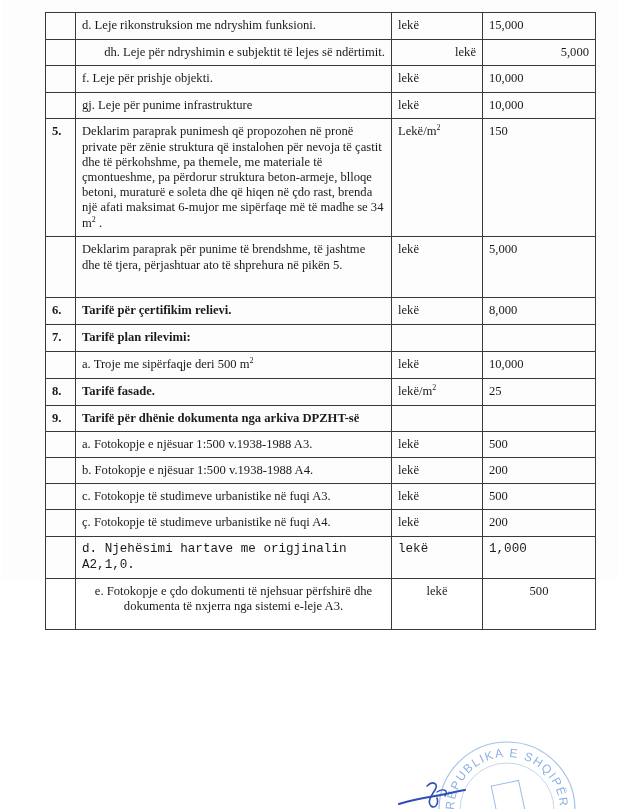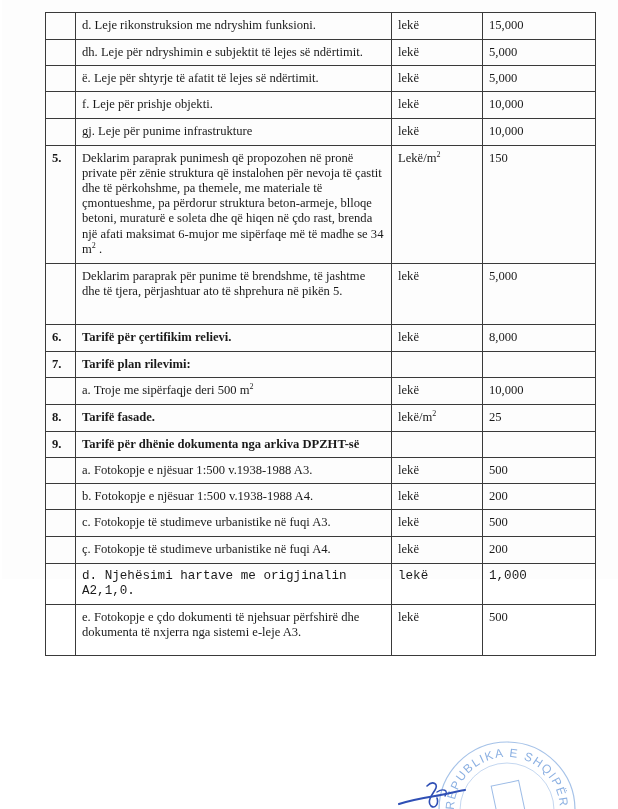--- a/index.html
+++ b/index.html
@@ -69,29 +69,23 @@
         <col class="c-unit">
         <col class="c-val">
     </colgroup>
     <tbody id="fee-body">
         <tr style="height: 27px;">
           <td class="num"></td>
           <td class="desc"><span>d. Leje rikonstruksion me ndryshim funksioni.</span></td>
           <td><span>lekë</span></td>
           <td>15,000</td>
         </tr>
-        <tr style="height: 25px;">
+        <tr style="height: 25px; text-align: right;">
           <td class="num"></td>
           <td class="desc"><span>dh. Leje për ndryshimin e subjektit të lejes së ndërtimit.</span></td>
-          <td><span>lekë</span></td>
-          <td>5,000</td>
-        </tr>
-        <tr style="height: 26px;">
-          <td class="num"></td>
-          <td class="desc"><span>ë. Leje për shtyrje të afatit të lejes së ndërtimit.</span></td>
           <td><span>lekë</span></td>
           <td>5,000</td>
         </tr>
         <tr style="height: 27px;">
           <td class="num"></td>
           <td class="desc"><span>f. Leje për prishje objekti.</span></td>
           <td><span>lekë</span></td>
           <td>10,000</td>
         </tr>
         <tr style="height: 26px;">
@@ -165,21 +159,21 @@
           <td class="desc"><span>ç. Fotokopje të studimeve urbanistike në fuqi A4.</span></td>
           <td><span>lekë</span></td>
           <td>200</td>
         </tr>
         <tr style="height: 26px; font-family: Liberation Mono, monospace;">
           <td class="num"></td>
           <td class="desc"><span>d. Njehësimi hartave me origjinalin A2,1,0.</span></td>
           <td><span>lekë</span></td>
           <td>1,000</td>
         </tr>
-        <tr style="height: 51px;">
+        <tr style="height: 51px; text-align: center;">
           <td class="num"></td>
           <td class="desc"><span>e. Fotokopje e çdo dokumenti të njehsuar përfshirë dhe dokumenta të nxjerra nga sistemi e-leje A3.</span></td>
           <td><span>lekë</span></td>
           <td>500</td>
         </tr>
       </tbody>
   </table>
 
   <svg class="stamp" viewBox="0 0 150 150">
     <defs>

